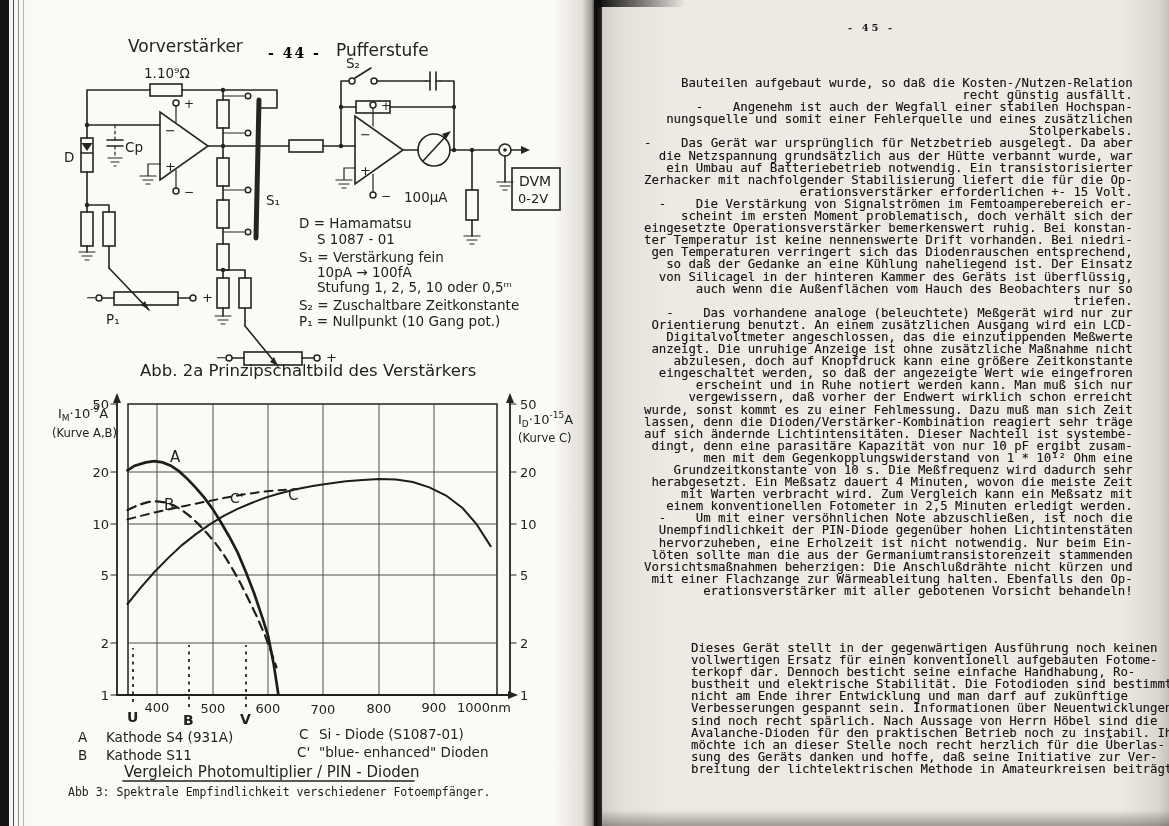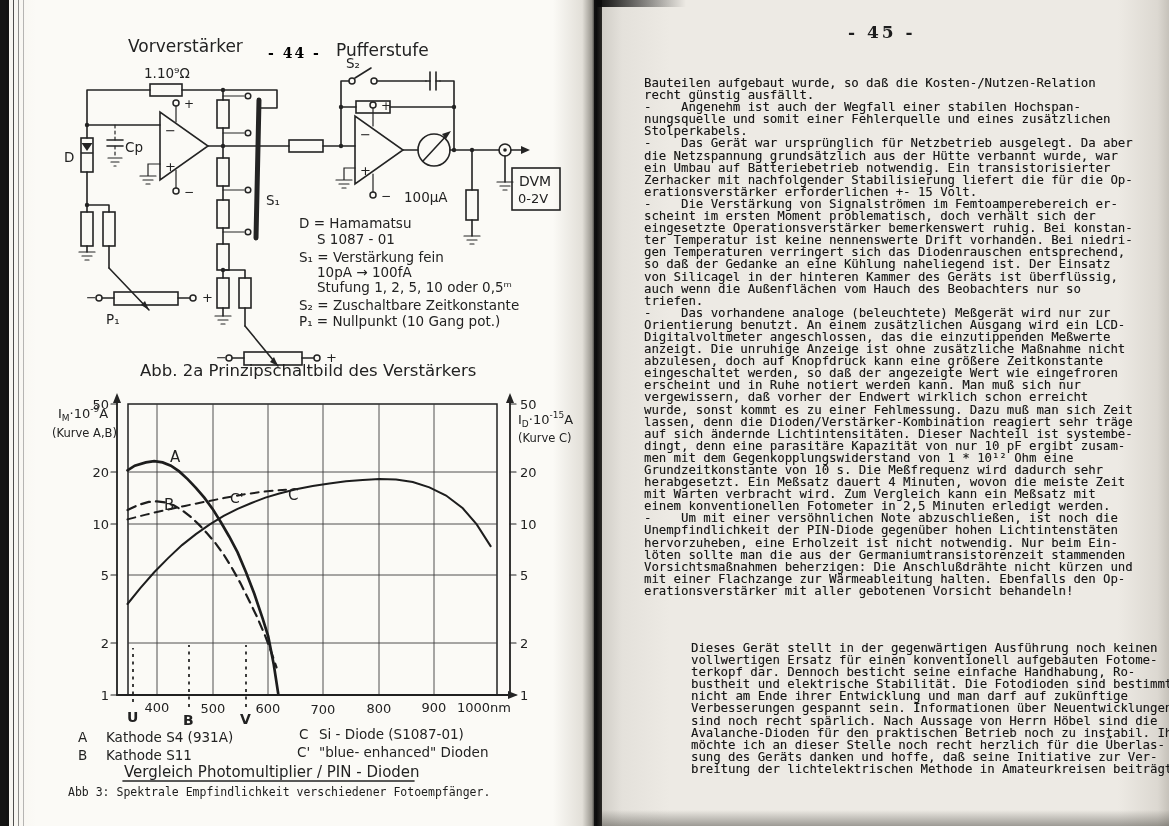--- a/index.html
+++ b/index.html
@@ -18,23 +18,23 @@
     background:linear-gradient(90deg,#0c0c0c 0,rgba(12,12,12,0) 100%);}
   #binding-marks{position:absolute;left:6px;top:0;width:22px;height:826px;
     background:linear-gradient(90deg,#121212 0 3px,rgba(0,0,0,0) 3px 7px,
       rgba(35,35,35,.8) 7px 8.5px,rgba(0,0,0,0) 8.5px 12px,
       rgba(55,55,55,.55) 12px 13px,rgba(0,0,0,0) 13px 17px,
       rgba(80,80,80,.4) 17px 18px,rgba(0,0,0,0) 18px);}
   
   .typed{font-family:"DejaVu Sans Mono","Liberation Mono",monospace;color:#161616;
     text-shadow:.3px .3px 0 rgba(20,20,20,.35);}
   #page45-number{position:absolute;left:248px;top:22px;font-family:"DejaVu Serif","Liberation Serif",serif;
-    font-size:17px;letter-spacing:3px;color:#1d1d1d;font-weight:bold;}
+    font-size:10px;letter-spacing:3px;color:#1d1d1d;font-weight:bold;}
   pre.body-text{margin:0;white-space:pre;font-size:12.3px;line-height:12.1px;letter-spacing:0;}
-  #typed-block-1{position:absolute;left:44px;top:77px;}
+  #typed-block-1{position:absolute;left:44px;top:77px;text-align:right;}
   #typed-block-2{position:absolute;left:44px;top:642px;margin-left:47px;}
   
   svg{position:absolute;left:0;top:0;}
   .wire{stroke:#242424;stroke-width:1.6;fill:none;stroke-linecap:round;stroke-linejoin:round;}
   .thin{stroke:#242424;stroke-width:1.2;fill:none;stroke-linecap:round;}
   .comp{stroke:#242424;stroke-width:1.6;fill:none;}
   .dot{fill:#242424;stroke:none;}
   .term{stroke:#242424;stroke-width:1.5;fill:#fbfaf6;}
   .hand{font-family:"DejaVu Sans",sans-serif;fill:#222;}
   .hand-lg{font-size:17px;}

